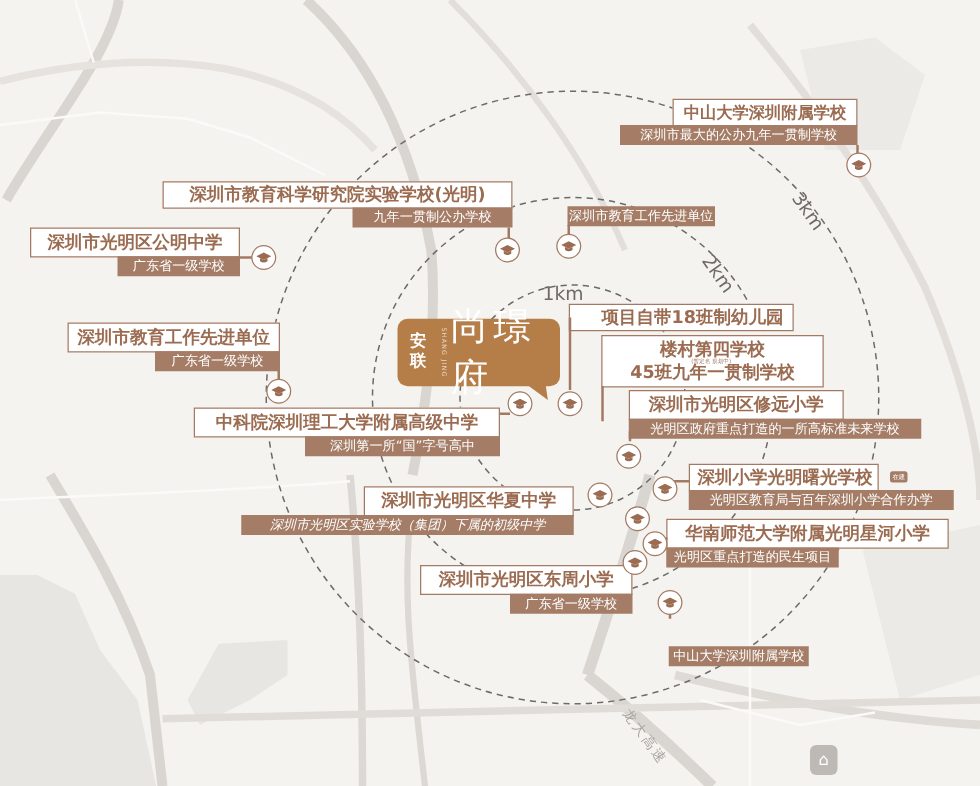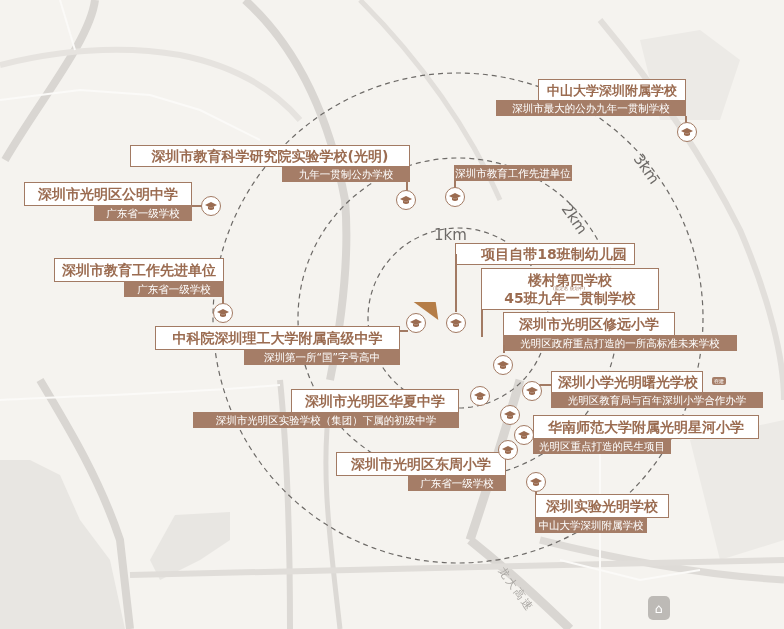--- a/index.html
+++ b/index.html
@@ -107,20 +107,25 @@
   <div class="name-box" style="left:54px; top:258px; width:170px; height:24px; font-size:14px;">深圳市教育工作先进单位</div>
   <div class="sub-box" style="left:124px; top:281px; width:100px; height:16px;">广东省一级学校</div>
   <div class="connector" style="left:222px; top:296px; width:1.5px; height:8px;"></div>
   <div class="pin" style="left:213px; top:303px;">
       <svg viewBox="0 0 12 10">
         <path d="M0 4 L6 1 L12 4 L6 7 Z" fill="#9b6c51"></path>
         <path d="M3 5.5 L3 8 Q6 10 9 8 L9 5.5 L6 7 Z" fill="#9b6c51"></path>
       </svg>
     </div>
 
+  <div class="project">
+    <div class="brand">安联</div>
+    <div class="pinyin">SHANG JING</div>
+    <div class="name">尚璟府</div>
+  </div>
   <div class="project-tail"></div>
 
   <div class="name-box" style="left:455px; top:243px; width:180px; height:22px; font-size:14px;padding-left:18px;">项目自带18班制幼儿园</div>
   <div class="connector" style="left:455px; top:254px; width:1.5px; height:58px;"></div>
   <div class="pin" style="left:446px; top:313px;">
       <svg viewBox="0 0 12 10">
         <path d="M0 4 L6 1 L12 4 L6 7 Z" fill="#9b6c51"></path>
         <path d="M3 5.5 L3 8 Q6 10 9 8 L9 5.5 L6 7 Z" fill="#9b6c51"></path>
       </svg>
     </div>
@@ -157,21 +162,21 @@
   <div class="sub-box" style="left:551px; top:392px; width:212px; height:16px;">光明区教育局与百年深圳小学合作办学</div>
   <div class="connector" style="left:538px; top:384px; width:14px; height:1.5px;"></div>
   <div class="pin" style="left:522px; top:381px;">
       <svg viewBox="0 0 12 10">
         <path d="M0 4 L6 1 L12 4 L6 7 Z" fill="#9b6c51"></path>
         <path d="M3 5.5 L3 8 Q6 10 9 8 L9 5.5 L6 7 Z" fill="#9b6c51"></path>
       </svg>
     </div>
 
   <div class="name-box" style="left:291px; top:389px; width:168px; height:24px; font-size:14px;">深圳市光明区华夏中学</div>
-  <div class="sub-box" style="left:193px; top:412px; width:266px; height:16px;">深圳市光明区实验学校（集团）下属的初级中学</div>
+  <div class="sub-box" style="left:193px; top:412px; width:266px; height:16px;font-style:italic;">深圳市光明区实验学校（集团）下属的初级中学</div>
   <div class="pin" style="left:470px; top:386px;">
       <svg viewBox="0 0 12 10">
         <path d="M0 4 L6 1 L12 4 L6 7 Z" fill="#9b6c51"></path>
         <path d="M3 5.5 L3 8 Q6 10 9 8 L9 5.5 L6 7 Z" fill="#9b6c51"></path>
       </svg>
     </div>
   <div class="pin" style="left:500px; top:405px;">
       <svg viewBox="0 0 12 10">
         <path d="M0 4 L6 1 L12 4 L6 7 Z" fill="#9b6c51"></path>
         <path d="M3 5.5 L3 8 Q6 10 9 8 L9 5.5 L6 7 Z" fill="#9b6c51"></path>
@@ -190,21 +195,20 @@
 
   <div class="name-box" style="left:336px; top:452px; width:170px; height:24px; font-size:14px;">深圳市光明区东周小学</div>
   <div class="sub-box" style="left:408px; top:475px; width:98px; height:16px;">广东省一级学校</div>
   <div class="pin" style="left:498px; top:440px;">
       <svg viewBox="0 0 12 10">
         <path d="M0 4 L6 1 L12 4 L6 7 Z" fill="#9b6c51"></path>
         <path d="M3 5.5 L3 8 Q6 10 9 8 L9 5.5 L6 7 Z" fill="#9b6c51"></path>
       </svg>
     </div>
 
-  <div class="name-box" style="left:535px; top:494px; width:134px; height:24px; font-size:14px;">深圳实验光明学校</div>
   <div class="sub-box" style="left:535px; top:517px; width:112px; height:16px;">中山大学深圳附属学校</div>
   <div class="connector" style="left:535px; top:484px; width:1.5px; height:11px;"></div>
   <div class="pin" style="left:526px; top:472px;">
       <svg viewBox="0 0 12 10">
         <path d="M0 4 L6 1 L12 4 L6 7 Z" fill="#9b6c51"></path>
         <path d="M3 5.5 L3 8 Q6 10 9 8 L9 5.5 L6 7 Z" fill="#9b6c51"></path>
       </svg>
     </div>
 </div>
 

